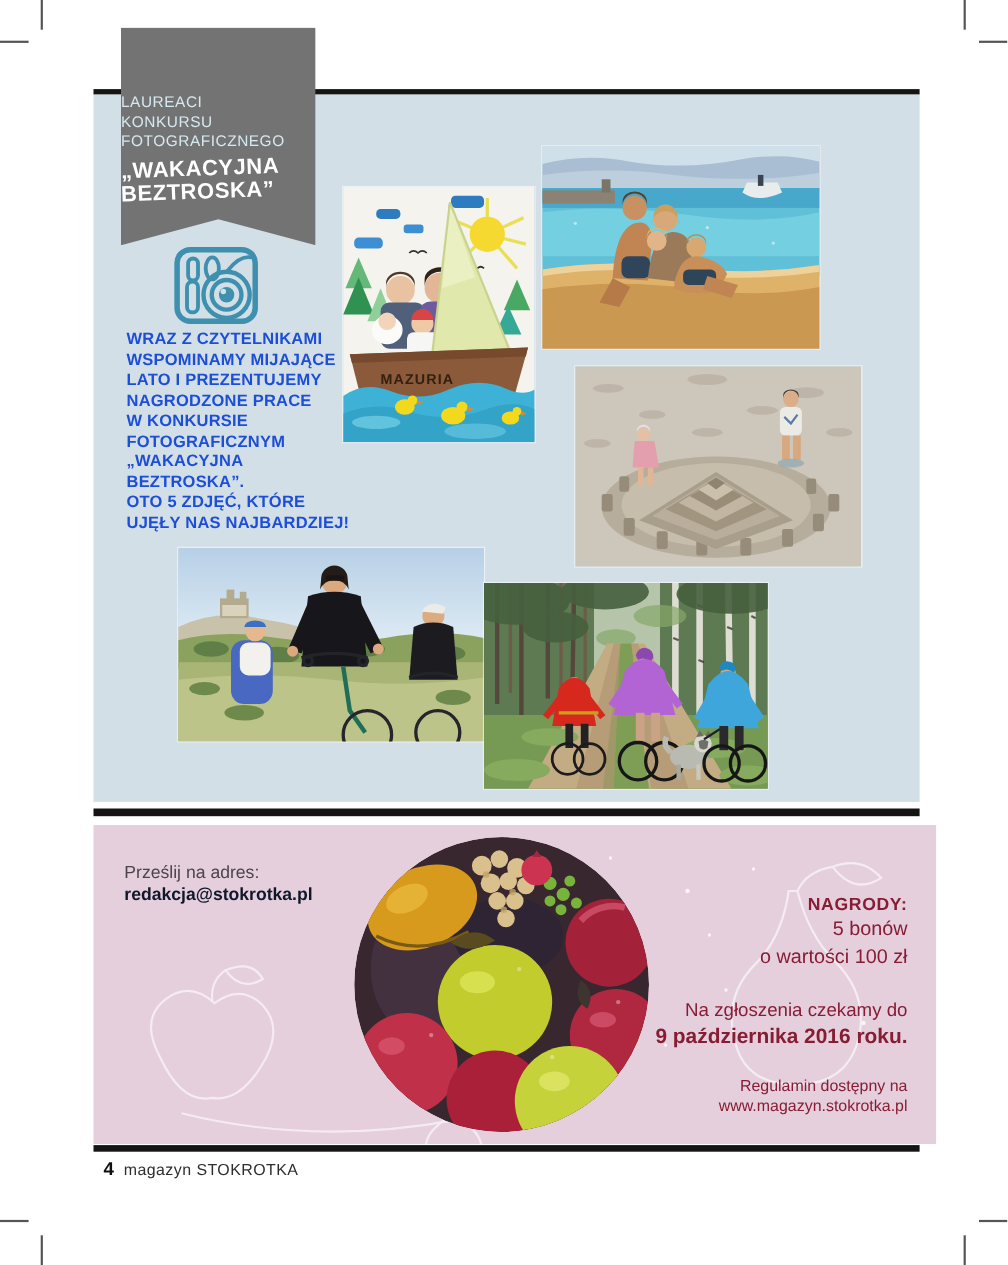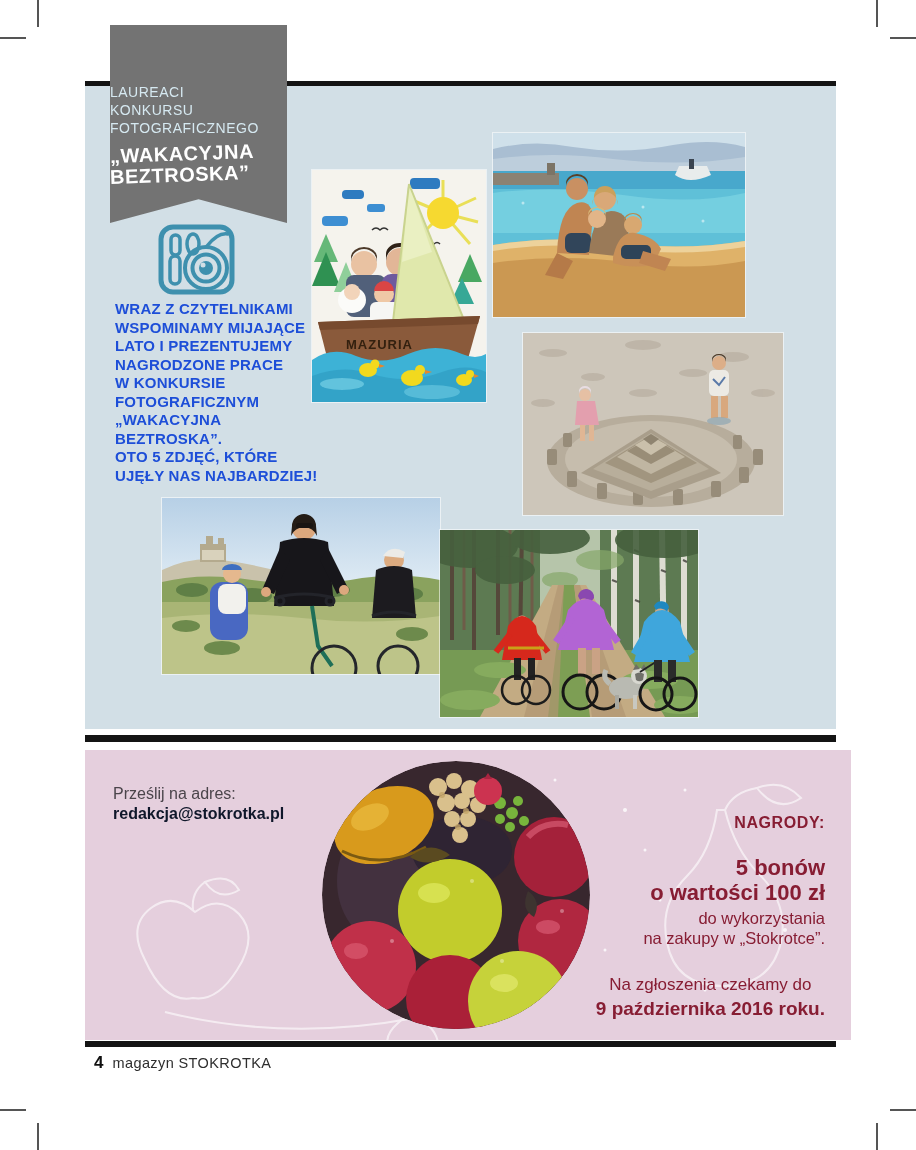--- a/index.html
+++ b/index.html
@@ -41,23 +41,23 @@
   .pink-left{position:absolute;left:28px;top:34px;width:225px;font-size:16px;line-height:19.5px;color:#4b454b;z-index:2;}
   .pl-strong{font-weight:bold;color:#0f172a;}
   .badge{position:absolute;left:237px;top:11px;width:268px;height:268px;border-radius:50%;overflow:hidden;z-index:2;}
   .badge svg{display:block;width:100%;height:100%;}
   .badge-text{position:absolute;left:237px;top:11px;width:268px;height:268px;display:flex;flex-direction:column;
               align-items:center;justify-content:center;transform:translateY(-8px);color:#fff;z-index:3;text-align:center;}
   .badge-kicker{font-size:24px;font-weight:bold;letter-spacing:2px;}
   .badge-title{font-size:34px;font-weight:bold;line-height:40px;letter-spacing:1px;}
   .pink-right{position:absolute;right:26px;top:64px;text-align:right;color:#871d33;z-index:2;}
   .pr-label{font-size:16px;font-weight:bold;letter-spacing:.6px;}
-  .pr-prize{font-size:22px;font-weight:bold;line-height:25px;margin-top:23px;}
+  .pr-prize{font-size:18px;font-weight:normal;line-height:25px;margin-top:0;}
   .pr-detail{font-size:16.5px;line-height:20px;margin-top:3px;}
-  .pr-deadline1{font-size:17px;margin-top:27px;text-align:center;}
+  .pr-deadline1{font-size:17px;margin-top:27px;}
   .pr-deadline2{font-size:19px;font-weight:bold;margin-top:3px;}
   .pr-terms{font-size:14.5px;line-height:18px;margin-top:25px;}
   
   .footer{position:absolute;left:94px;top:1053px;display:flex;align-items:baseline;gap:9px;}
   .footer-num{font-size:17px;font-weight:bold;color:#101010;}
   .footer-mag{font-size:14.5px;color:#2e2e2e;letter-spacing:.4px;}
 </style>
 </head>
 <body>
 
@@ -508,22 +508,20 @@
               <circle cx="180" cy="200" r="2"></circle>
           </g>
         </g>
       </svg>
     </figure>
 
     <div class="pink-right">
       <div class="pr-label">NAGRODY:</div>
       <div class="pr-prize pre">5 bonów
 o wartości 100 zł</div>
-      <div class="pr-detail pre">do wykorzystania
-na zakupy w „Stokrotce”.</div>
       <div class="pr-deadline1">Na zgłoszenia czekamy do</div>
       <div class="pr-deadline2">9 października 2016 roku.</div>
       <div class="pr-terms pre">Regulamin dostępny na
 www.magazyn.stokrotka.pl</div>
     </div>
   </section>
 
   <div class="rule rule-footer"></div>
 
   <div class="footer">

